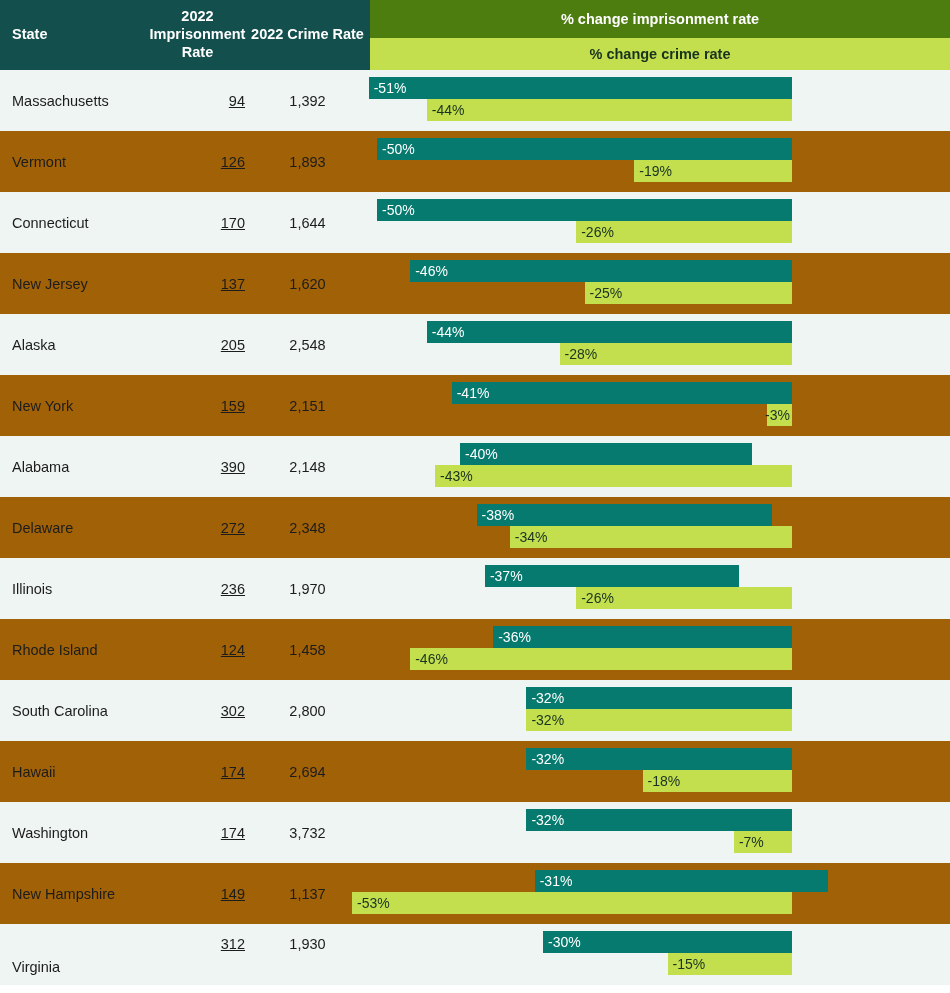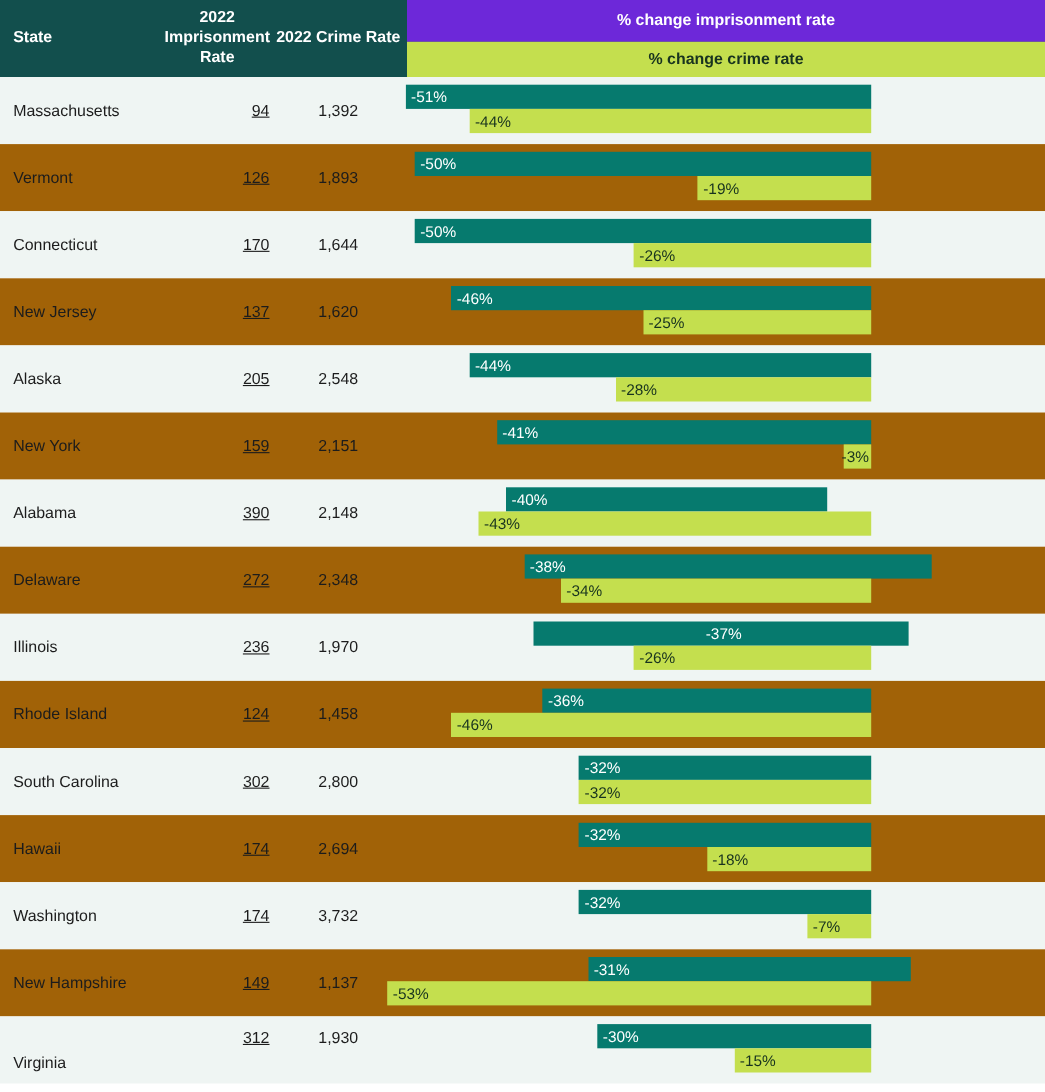--- a/index.html
+++ b/index.html
@@ -64,21 +64,21 @@
   .legend-band {
     height: 38px;
     display: flex;
     align-items: center;
     justify-content: center;
     font-weight: bold;
     font-size: 14.5px;
     box-sizing: border-box;
   }
   .legend-imp {
-    background: #6d28d9;
+    background: #4d7c0f;
     color: #ffffff;
   }
   .legend-crime {
     height: 32px;
     background: #C4DF4E;
     color: #18331f;
   }
 
   
   .tbody {
@@ -278,34 +278,34 @@
           <div class="bar bar-crime" style="width: 356.9px; left: 65.1px;">
             <span class="bar-label">-43%</span>
           </div>
         </div>
       </div>
       <div class="trow">
         <div class="cell c-state">Delaware</div>
         <div class="cell c-imp">272</div>
         <div class="cell c-crime">2,348</div>
         <div class="bars">
-          <div class="bar bar-imp" style="width: 370px; left: 106.6px;">
+          <div class="bar bar-imp" style="width: 295px; left: 106.6px;">
             <span class="bar-label">-38%</span>
           </div>
           <div class="bar bar-crime" style="width: 282.2px; left: 139.8px;">
             <span class="bar-label">-34%</span>
           </div>
         </div>
       </div>
       <div class="trow alt">
         <div class="cell c-state">Illinois</div>
         <div class="cell c-imp">236</div>
         <div class="cell c-crime">1,970</div>
         <div class="bars">
-          <div class="bar bar-imp" style="width: 341px; left: 114.9px; justify-content: center;">
+          <div class="bar bar-imp" style="width: 254px; left: 114.9px;">
             <span class="bar-label">-37%</span>
           </div>
           <div class="bar bar-crime" style="width: 215.8px; left: 206.2px;">
             <span class="bar-label">-26%</span>
           </div>
         </div>
       </div>
       <div class="trow">
         <div class="cell c-state">Rhode Island</div>
         <div class="cell c-imp">124</div>

